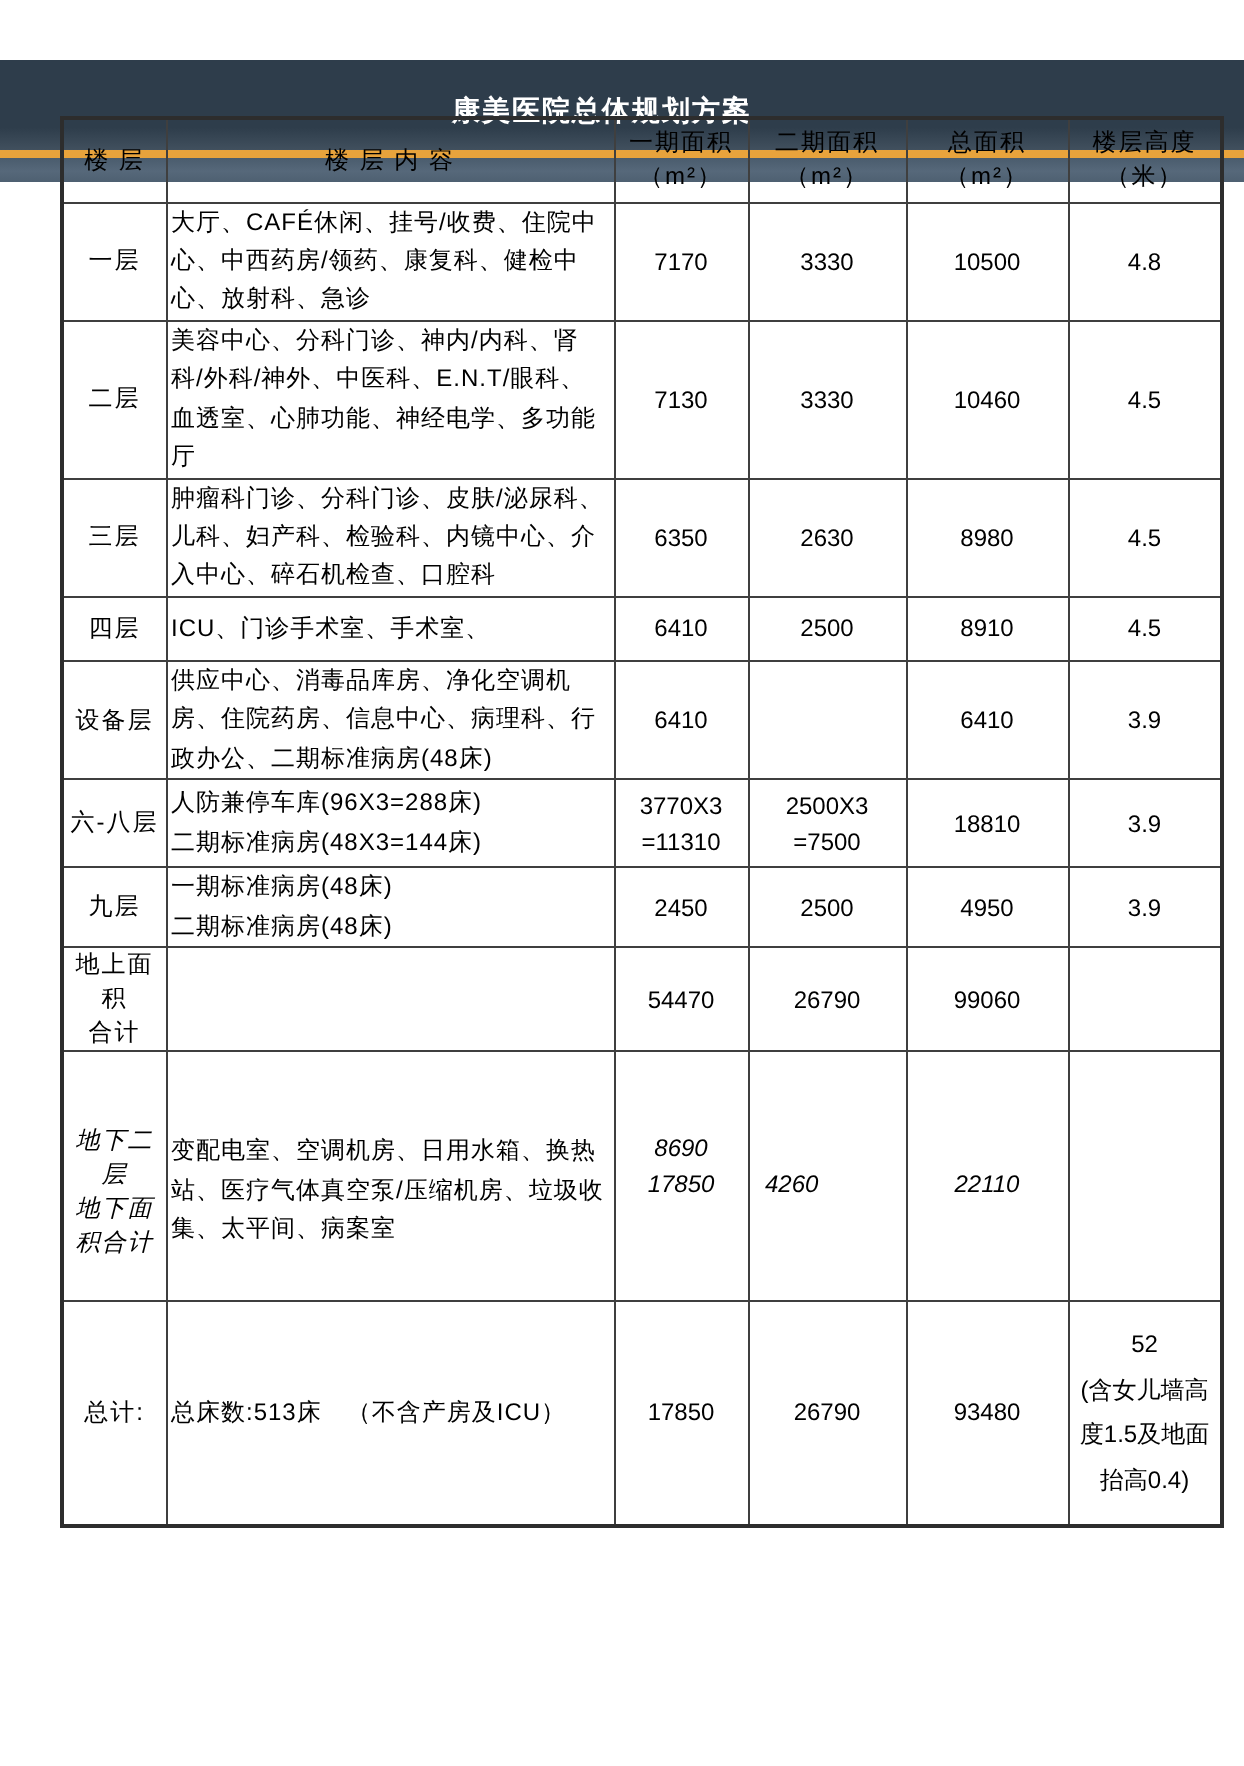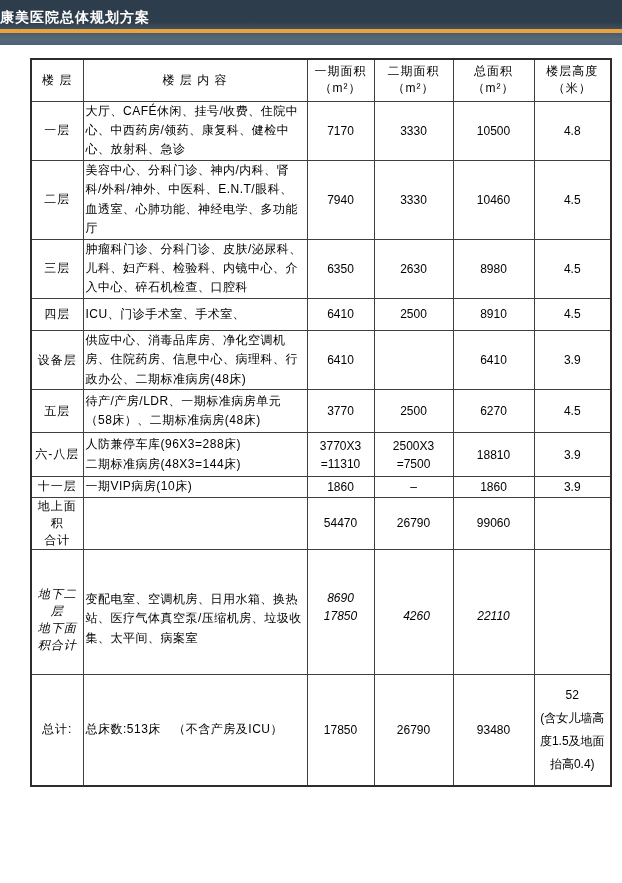--- a/index.html
+++ b/index.html
@@ -3,22 +3,22 @@
 <meta charset="utf-8">
 <style>
   html,body { margin:0; padding:0; background:#ffffff; }
   .slide {
     position:relative; width:622px; height:883px; background:#ffffff;
     font-family:"Liberation Sans","DejaVu Sans",sans-serif; color:#000;
     overflow:hidden;
   }
   
   .topbar {
-    height:29px; background:linear-gradient(to bottom, var(--c-topbar) 0%, var(--c-topbar) 75%, #41505e 100%);
-    display:flex; align-items:center; justify-content:flex-start;
+    height:45px; background:linear-gradient(to bottom, var(--c-topbar) 0%, var(--c-topbar) 75%, #41505e 100%);
+    display:flex; align-items:center; justify-content:center;margin-top:30px;
   }
   .topbar .title {
     color:#ffffff; font-size:14px; font-weight:bold; letter-spacing:1px;
     padding-right:20px; padding-top:6px;
   }
   .accent-line { height:4px; background:var(--c-accent); }
   .subbar { height:12px; background:linear-gradient(to bottom, #4a5c6d 0%, var(--c-subbar) 55%, #4e6071 100%); }
 
   
   table.plan {
@@ -36,21 +36,21 @@
   td.content { text-align:left; padding:2px 4px 2px 7px; line-height:1.62; letter-spacing:0.5px;margin-left:48px; }
   td.num { text-align:center; line-height:1.5; }
   td.num.left { text-align:left; padding-left:6px; }
   td.hgt { text-align:center; line-height:1.9; }
 
   
   .vstack { display:flex; flex-direction:column; justify-content:space-between; height:100%;font-style:italic; }
   .vstack > div { flex:0 0 auto; }
   td.vtop { vertical-align:top; }
   .pad-merged-floor { padding:22px 0 6px 0; box-sizing:border-box; }
-  .pad-merged-num  { padding:14px 0 24px 0; box-sizing:border-box;align-items:center; }
+  .pad-merged-num  { padding:14px 0 24px 0; box-sizing:border-box; }
   .center { text-align:center; }
   .leftal { text-align:left; padding-left:6px; }
 </style>
 </head>
 <body>
 
 <div class="slide">
 
   <div class="topbar">
     <span class="title">康美医院总体规划方案</span>
@@ -86,21 +86,21 @@
       <td class="content">大厅、CAFÉ休闲、挂号/收费、住院中心、中西药房/领药、康复科、健检中心、放射科、急诊</td>
       <td class="num">7170</td>
       <td class="num">3330</td>
       <td class="num">10500</td>
       <td class="num">4.8</td>
     </tr>
 
     <tr style="height:54px">
       <td class="floor">二层</td>
       <td class="content">美容中心、分科门诊、神内/内科、肾科/外科/神外、中医科、E.N.T/眼科、血透室、心肺功能、神经电学、多功能厅</td>
-      <td class="num">7940</td>
+      <td class="num">7130</td>
       <td class="num">3330</td>
       <td class="num">10460</td>
       <td class="num">4.5</td>
     </tr>
 
     <tr style="height:56px">
       <td class="floor">三层</td>
       <td class="content">肿瘤科门诊、分科门诊、皮肤/泌尿科、儿科、妇产科、检验科、内镜中心、介入中心、碎石机检查、口腔科</td>
       <td class="num">6350</td>
       <td class="num">2630</td>
@@ -119,51 +119,44 @@
 
     <tr style="height:57px">
       <td class="floor">设备层</td>
       <td class="content">供应中心、消毒品库房、净化空调机房、住院药房、信息中心、病理科、行政办公、二期标准病房(48床)</td>
       <td class="num">6410</td>
       <td class="num"></td>
       <td class="num">6410</td>
       <td class="num">3.9</td>
     </tr>
 
-    <tr style="height:43px">
-      <td class="floor">五层</td>
-      <td class="content"> 待产/产房/LDR、一期标准病房单元 （58床）、二期标准病房(48床)</td>
-      <td class="num">3770</td>
-      <td class="num">2500</td>
-      <td class="num">6270</td>
-      <td class="num">4.5</td>
-    </tr>
 
     <tr style="height:44px">
       <td class="floor">六-八层</td>
       <td class="content">人防兼停车库(96X3=288床)
 二期标准病房(48X3=144床)</td>
       <td class="num">3770X3
 =11310</td>
       <td class="num">2500X3
 =7500</td>
       <td class="num">18810</td>
       <td class="num">3.9</td>
     </tr>
 
-
-
-    <tr style="height:19px">
-      <td class="floor">十一层</td>
-      <td class="content">一期VIP病房(10床)</td>
-      <td class="num">1860</td>
-      <td class="num">–</td>
-      <td class="num">1860</td>
+    <tr style="height:35px">
+      <td class="floor">九层</td>
+      <td class="content">一期标准病房(48床)
+二期标准病房(48床)</td>
+      <td class="num">2450</td>
+      <td class="num">2500</td>
+      <td class="num">4950</td>
       <td class="num">3.9</td>
     </tr>
+
+
 
 
     <tr style="height:42px">
       <td class="floor">地上面积
 合计</td>
       <td class="content"></td>
       <td class="num">54470</td>
       <td class="num">26790</td>
       <td class="num">99060</td>
       <td class="num"></td>

